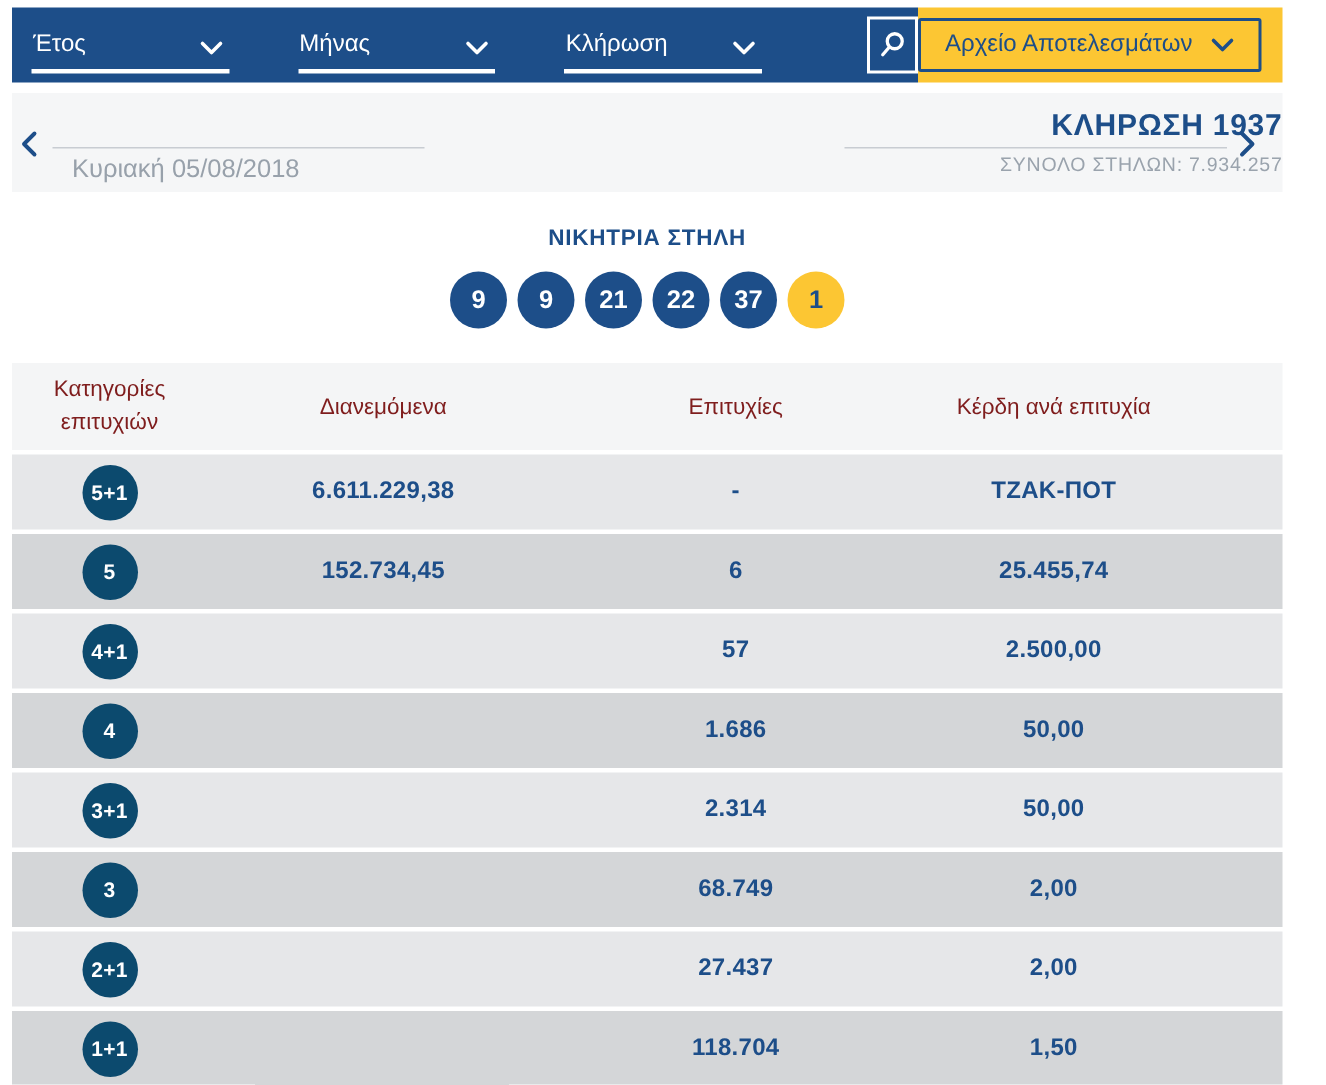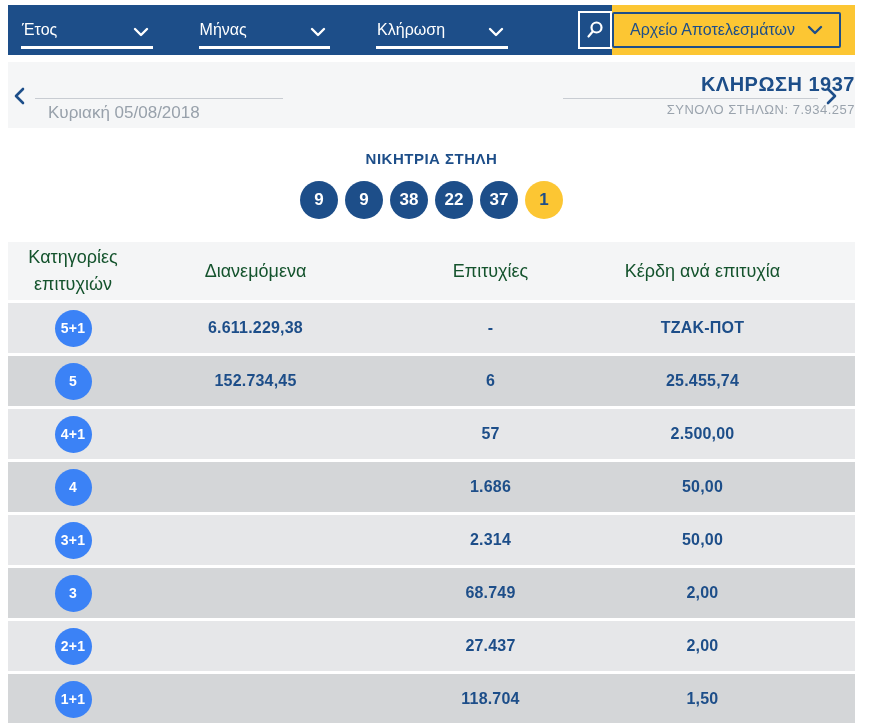--- a/index.html
+++ b/index.html
@@ -50,28 +50,28 @@
   .winning-title { margin-top:22px; text-align:center; font-size:15px; font-weight:bold;
                    color:#1d4e89; letter-spacing:0.5px; }
   .balls { display:flex; justify-content:center; gap:7px; margin-top:14px; }
   .ball { width:38px; height:38px; border-radius:50%; background:#1d4e89; color:#ffffff;
           font-weight:bold; font-size:17px; display:flex; align-items:center; justify-content:center; }
   .ball.bonus { background:#fcc633; color:#1d4e89; }
 
   
   .rtable { margin:23px 0 0 8px; width:847px; }
   .thead, .trow { display:grid; grid-template-columns:130px 235px 235px 247px; align-items:center; }
-  .thead { background:#f4f5f6; height:58px; margin-bottom:3px; color:#14532d; font-size:18px; }
+  .thead { background:#f4f5f6; height:58px; margin-bottom:3px; color:#7f1d1d; font-size:15px; }
   .th, .cell { text-align:center; }
   .th.c1 { width:96px; justify-self:center; line-height:1.5; }
   .th.c4, .cell.c4 { padding-right:58px; }
   .trow { height:50px; margin-bottom:3px; background:#e6e7e9; }
   .tbody .trow:nth-child(even) { background:#d4d6d8; }
   .cell { color:#1d4e89; font-weight:bold; font-size:16px; letter-spacing:0.2px; }
-  .badge { width:37px; height:37px; border-radius:50%; background:#3b82f6; color:#ffffff;
+  .badge { width:37px; height:37px; border-radius:50%; background:#0c4a6e; color:#ffffff;
            font-size:14px; font-weight:bold; display:inline-flex; align-items:center; justify-content:center; }
 </style>
 </head>
 <body>
 
 <div class="filter-bar">
   <div class="fb-blue">
     <div class="dropdown">
       <span>Έτος</span>
       <svg class="dd-chev" width="16" height="10" viewBox="0 0 16 10">
@@ -133,21 +133,21 @@
 
       <div class="ball">
         <span>9</span>
       </div>
 
       <div class="ball">
         <span>9</span>
       </div>
 
       <div class="ball">
-        <span>38</span>
+        <span>21</span>
       </div>
 
       <div class="ball">
         <span>22</span>
       </div>
 
       <div class="ball">
         <span>37</span>
       </div>
 

